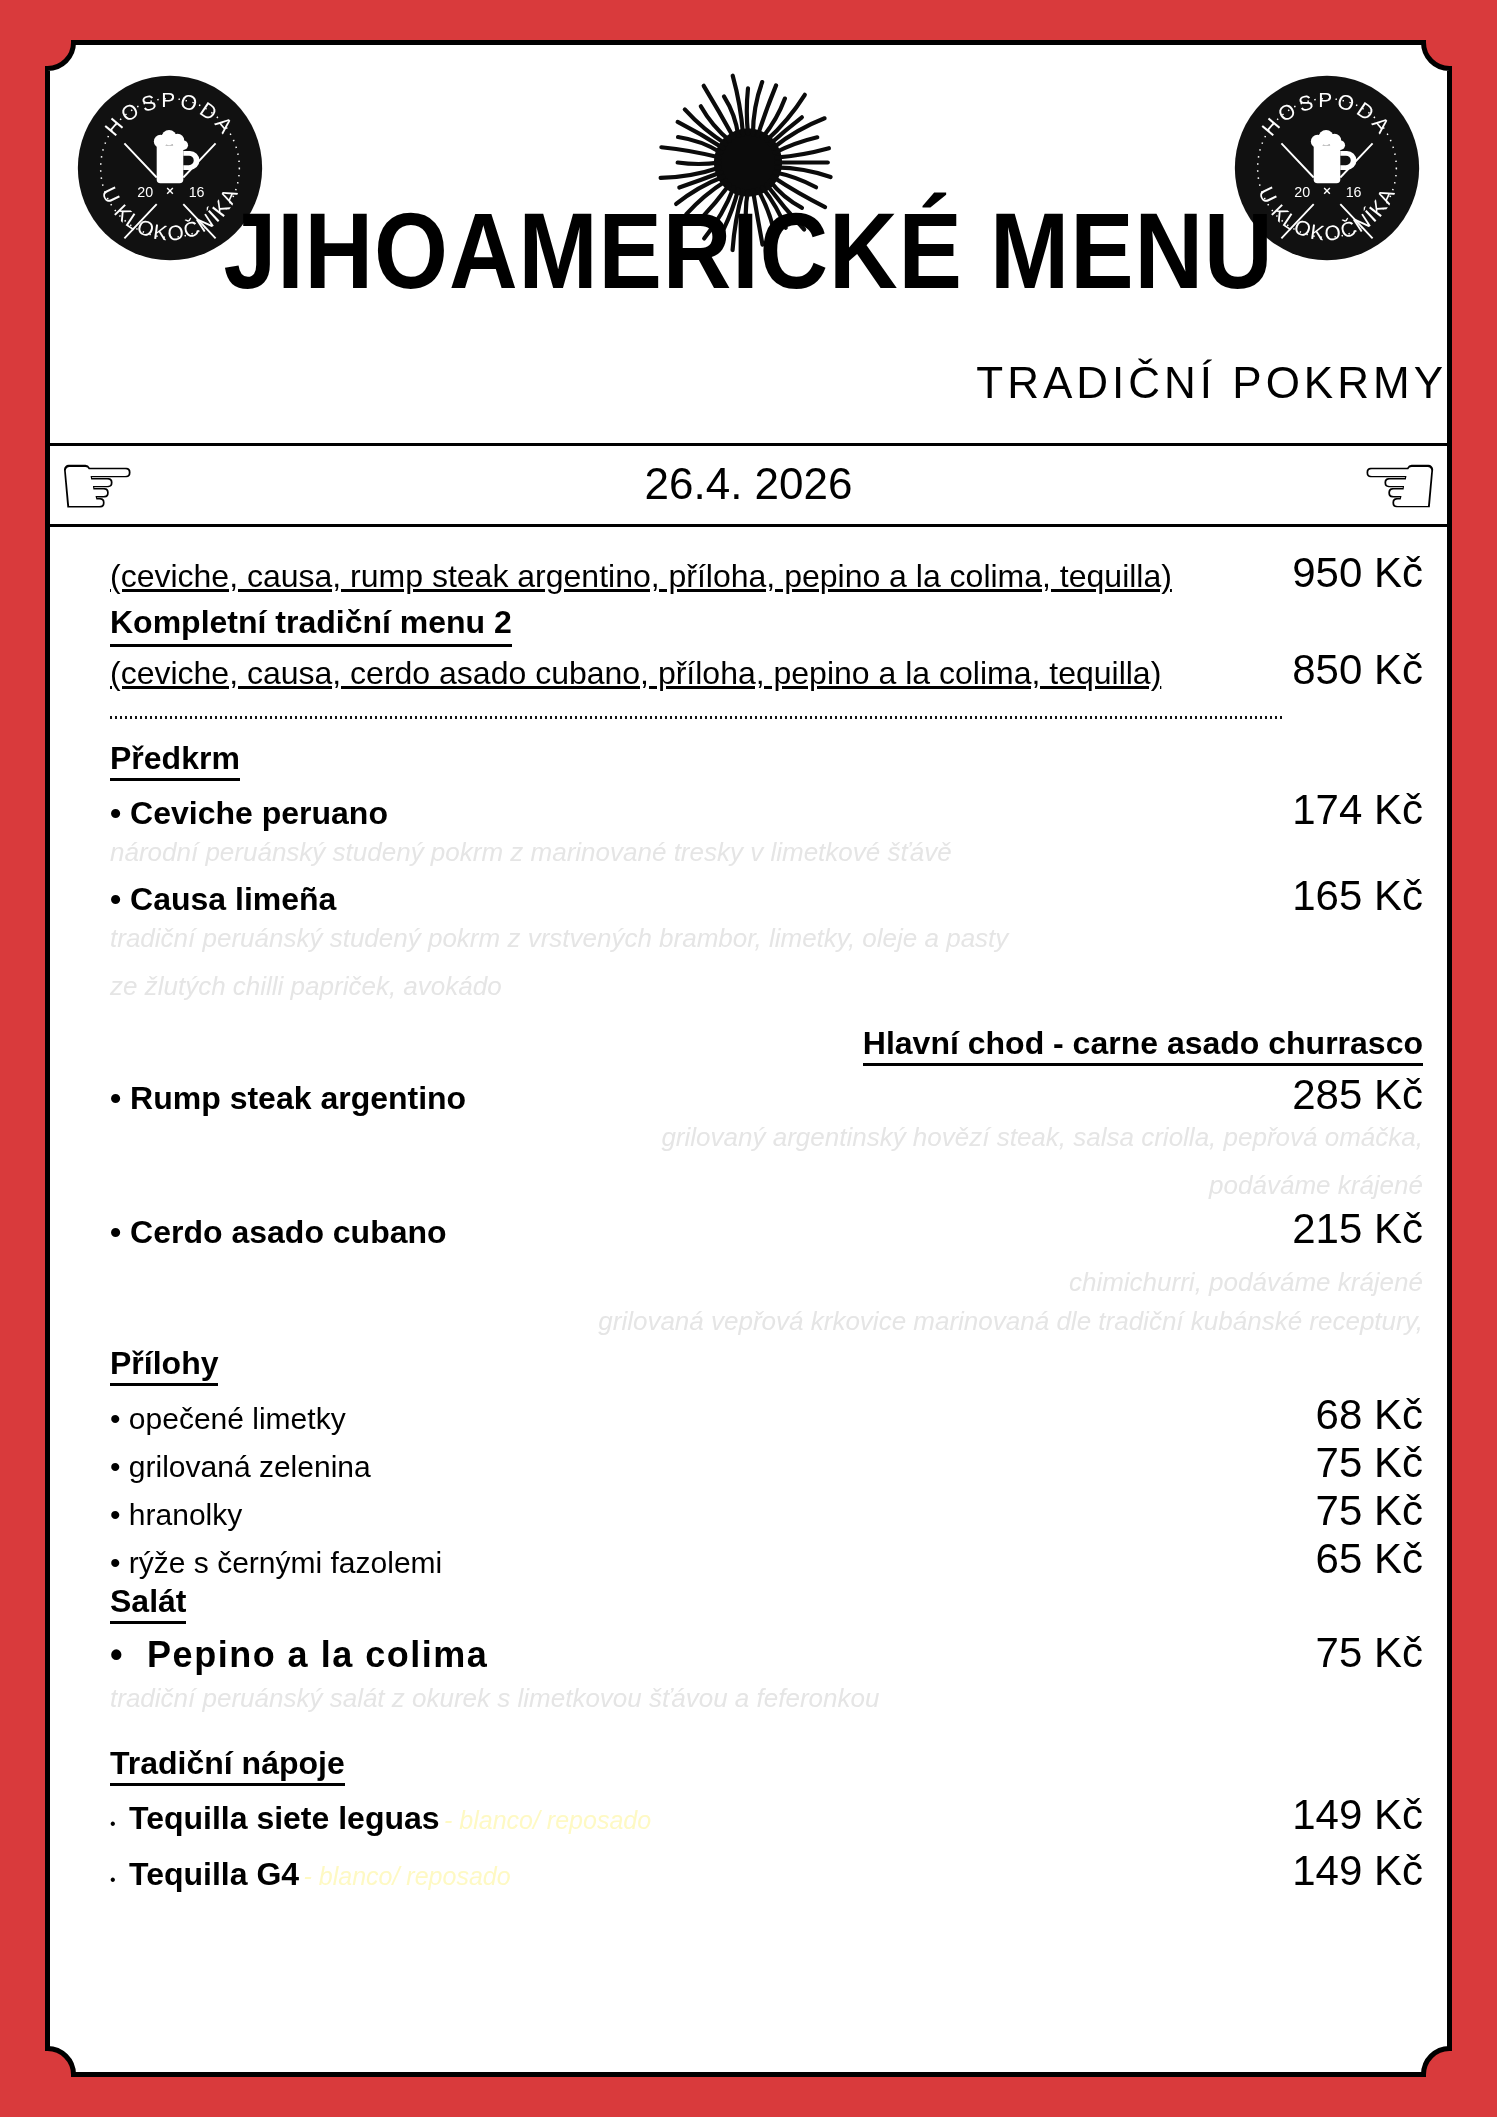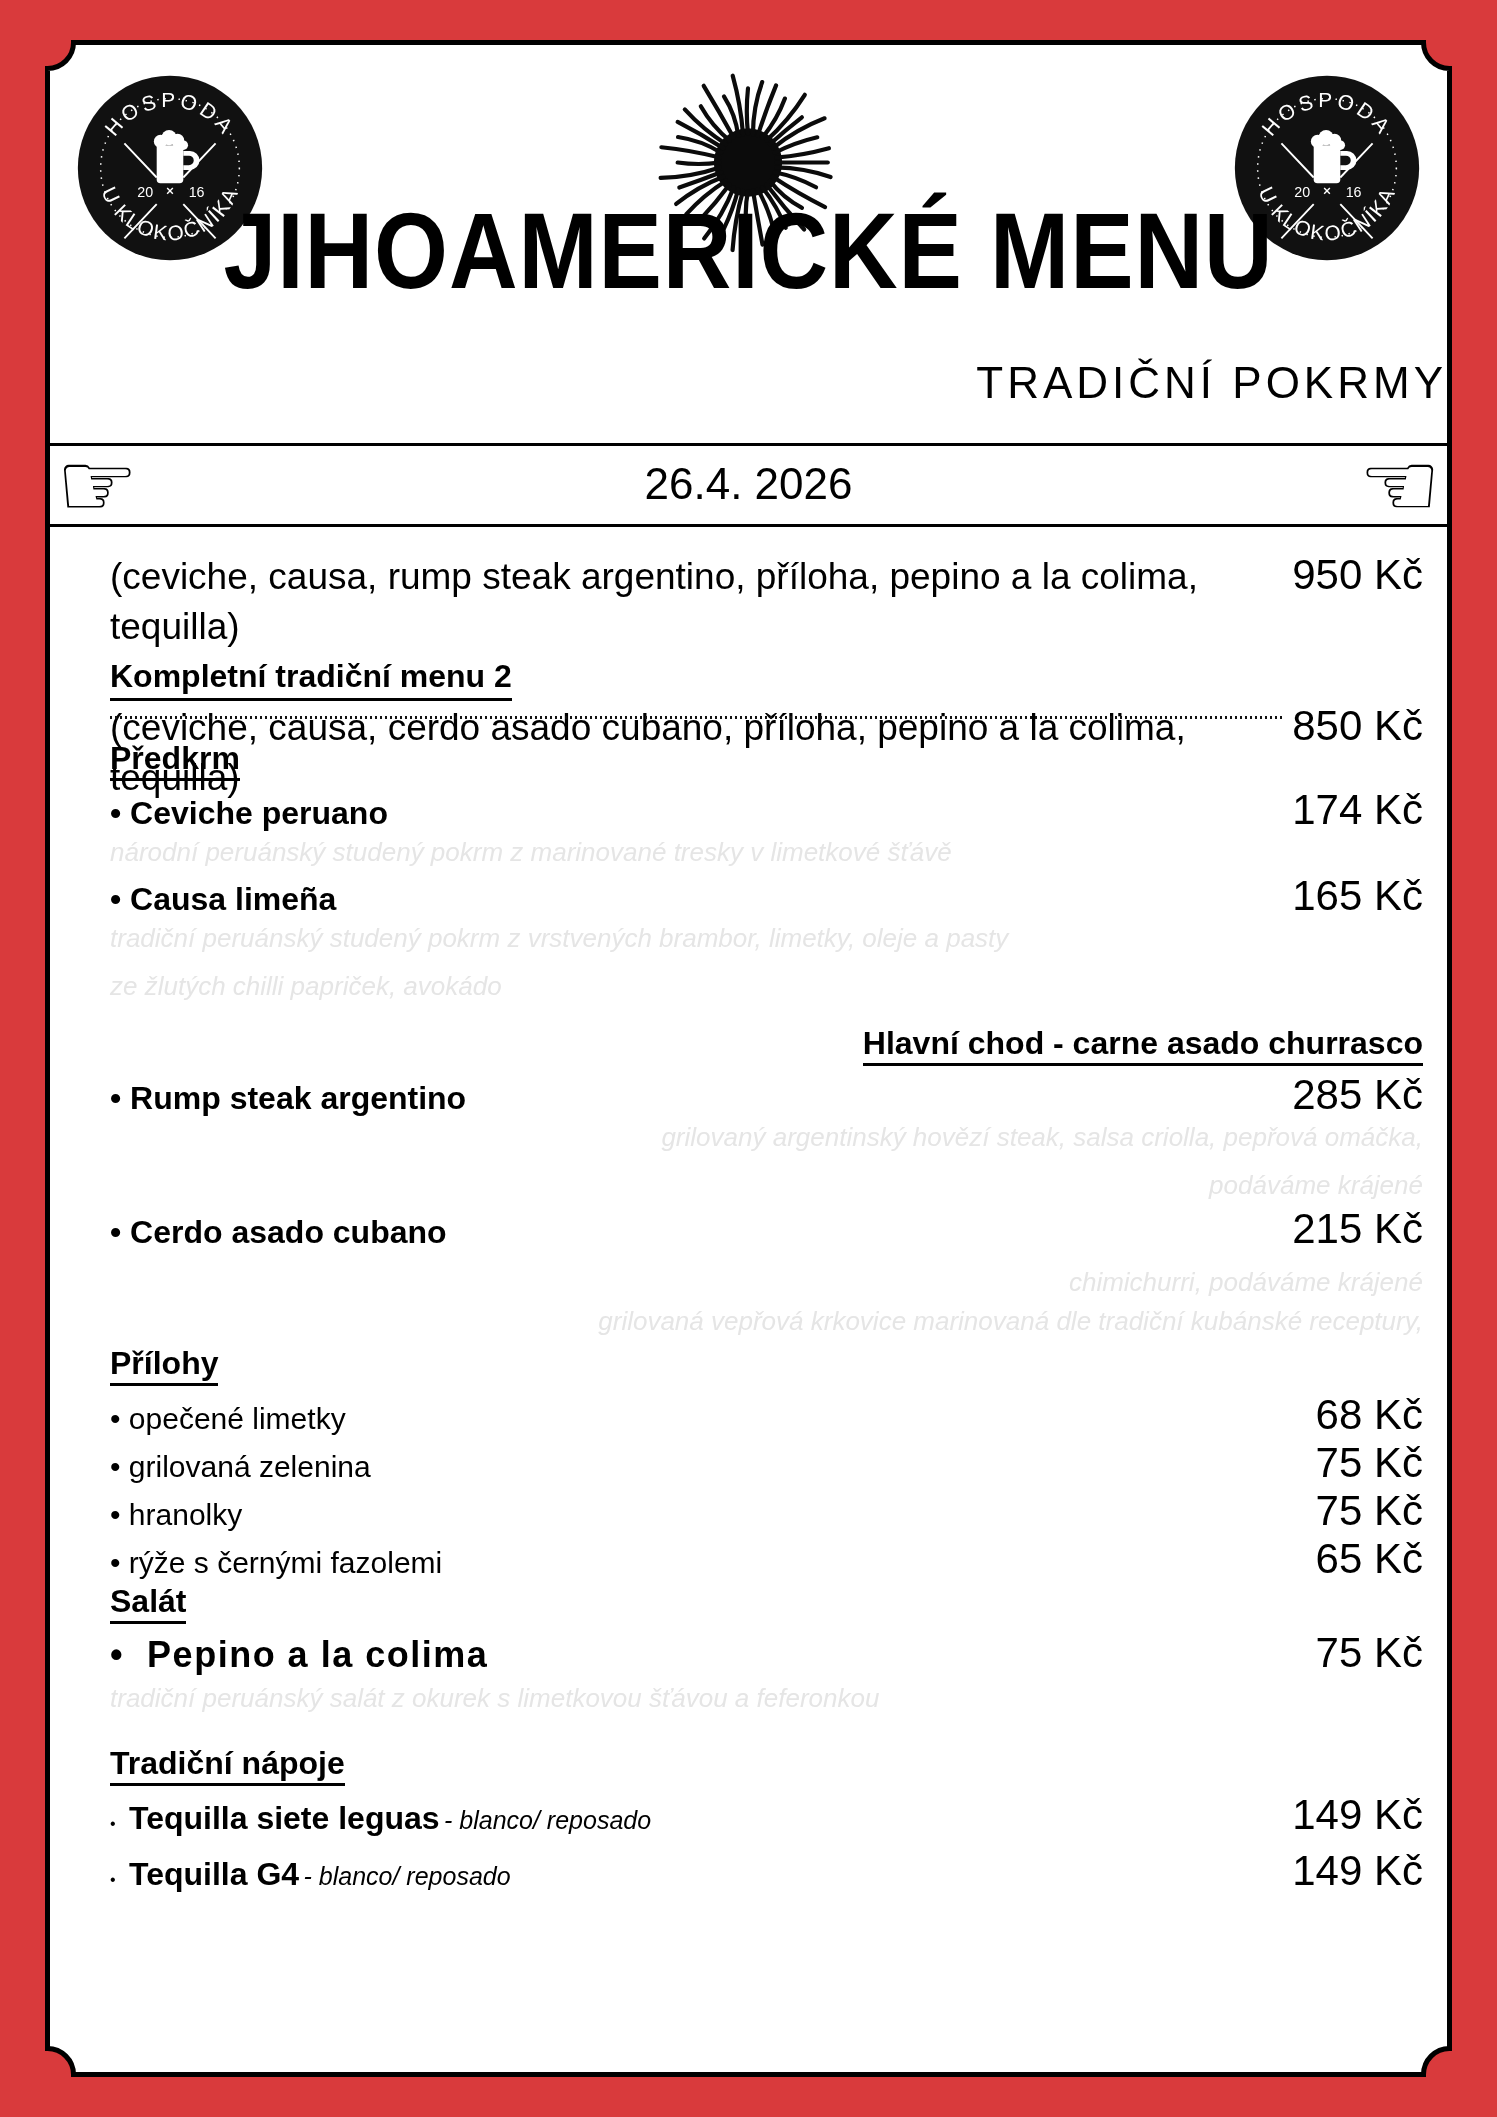--- a/index.html
+++ b/index.html
@@ -34,29 +34,29 @@
   .menu { position:absolute; left:0; top:482px; right:0; bottom:0; }
   .sec { position:absolute; left:60px; right:24px; }
   .row { display:flex; justify-content:space-between; align-items:baseline; }
   .price { font-size:42px; line-height:1; white-space:nowrap; padding-left:20px; }
   .u { display:inline-block; border-bottom:3px solid #000; padding-bottom:2px; line-height:1.1; }
   .sec-h { font-size:32px; font-weight:bold; margin-bottom:8px; }
   .iname { font-size:32px; font-weight:bold; line-height:1.25; }
   .iname::before, .side-name::before, .iname-big::before, .dwrap::before { content:"\2022\00a0"; }
   .iname-big::before, .dwrap::before { content:"\2022\00a0\00a0"; }
   .combo-name { font-size:32px; font-weight:bold; line-height:1.25; }
-  .combo-desc { font-size:37px; line-height:1.35; }
+  .combo-desc { font-size:32px; line-height:1.35;text-decoration:underline; }
   .desc { font-size:26px; font-style:italic; color:#e5e5e5; line-height:1.3; margin:3px 0 5px; }
   .desc-gap { margin-top:14px; }
   .side-name { font-size:30px; line-height:1.4; }
   .side-row { margin-bottom:2px; }
   .iname-big { font-size:36px; font-weight:bold; letter-spacing:1.5px; line-height:1.3; }
   .dwrap { line-height:1.35; }
   .dname { font-size:32px; font-weight:bold; }
-  .dsuffix { font-size:25px; font-style:italic; color:#000000; }
+  .dsuffix { font-size:25px; font-style:italic; color:#fef9c3; }
   .drink-row { margin-bottom:10px; }
   .sep { position:absolute; left:60px; top:189px; width:1175px; height:3px;
          background:repeating-linear-gradient(90deg,#111 0 2px,transparent 2px 5px); }
 
   .sec-combos { top:23px; }
   .sec-starters { top:213px; }
   .sec-mains { top:498px;text-align:right; }
   .sec-sides { top:818px; }
   .sec-salad { top:1056px; }
   .sec-drinks { top:1218px; }

